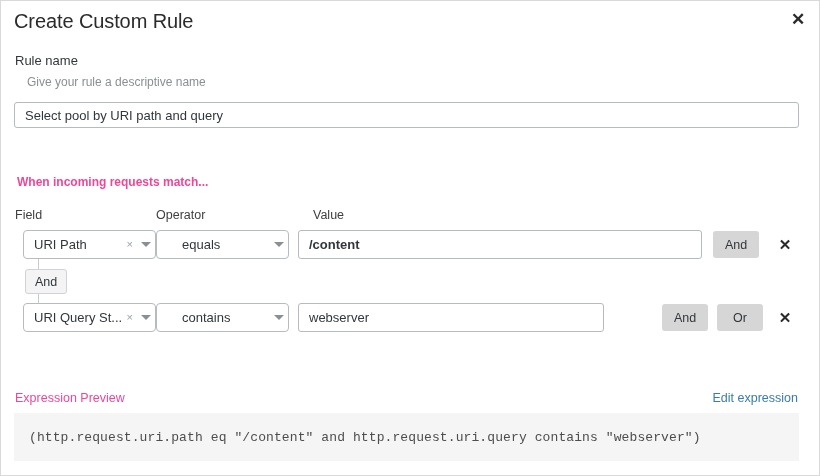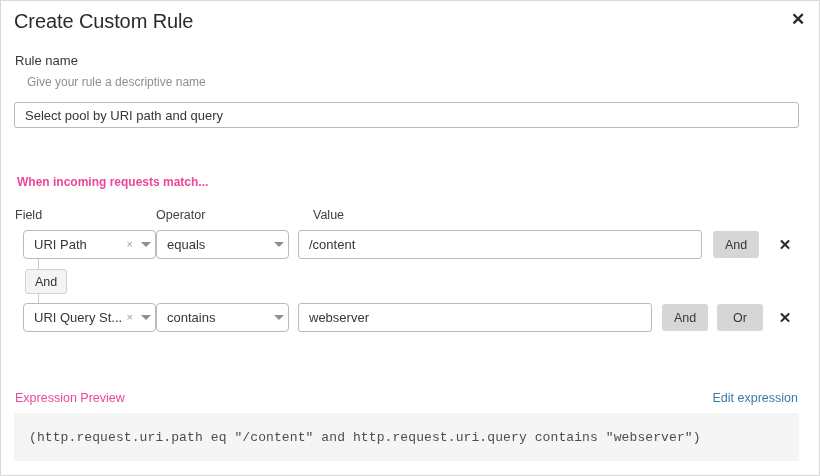--- a/index.html
+++ b/index.html
@@ -132,25 +132,25 @@
     justify-content: center;
     cursor: pointer;
   }
   .caret {
     width: 0; height: 0;
     border-left: 5px solid transparent;
     border-right: 5px solid transparent;
     border-top: 5px solid #8a8f94;
   }
   .sel-field    { left: 22px;  width: 133px; }
-  .sel-operator { left: 155px; width: 133px; }
+  .sel-operator { left: 155px; width: 133px; padding-left: 15px; }
 
   .val-input { height: 29px; left: 297px; }
-  .val-input-1 { width: 404px; top: 0; }
-  .val-input-2 { width: 354px; top: 0; }
+  .val-input-1 { width: 404px; top: 0; font-weight: bold; }
+  .val-input-2 { width: 306px; top: 0; }
 
   .logic-btn {
     position: absolute;
     box-sizing: border-box;
     height: 27px;
     min-width: 46px;
     background: #d6d6d6;
     border: none;
     border-radius: 3px;
     font-family: "Liberation Sans", sans-serif;

